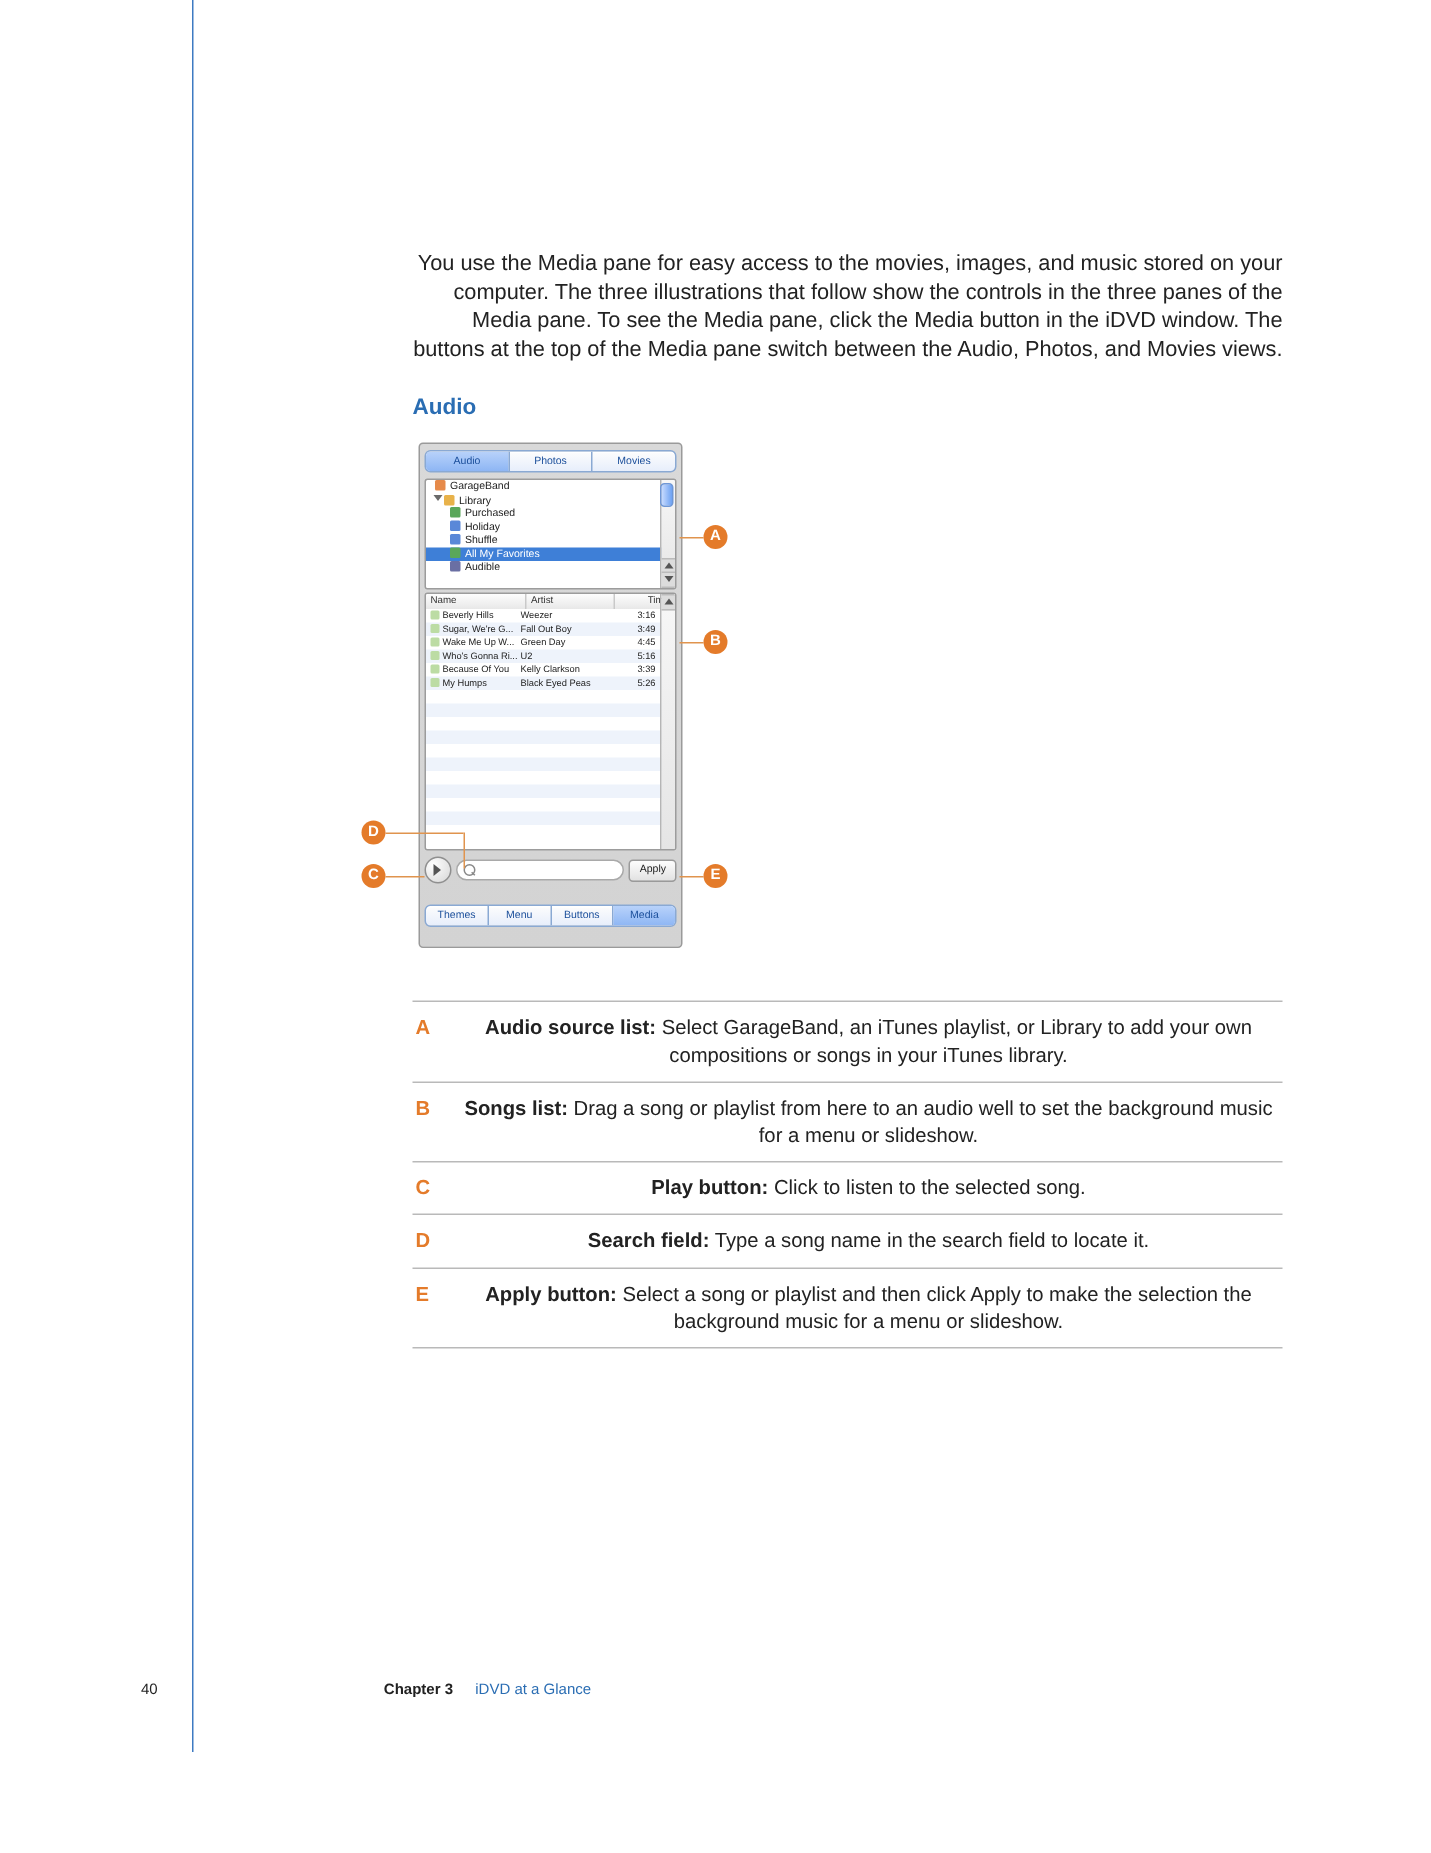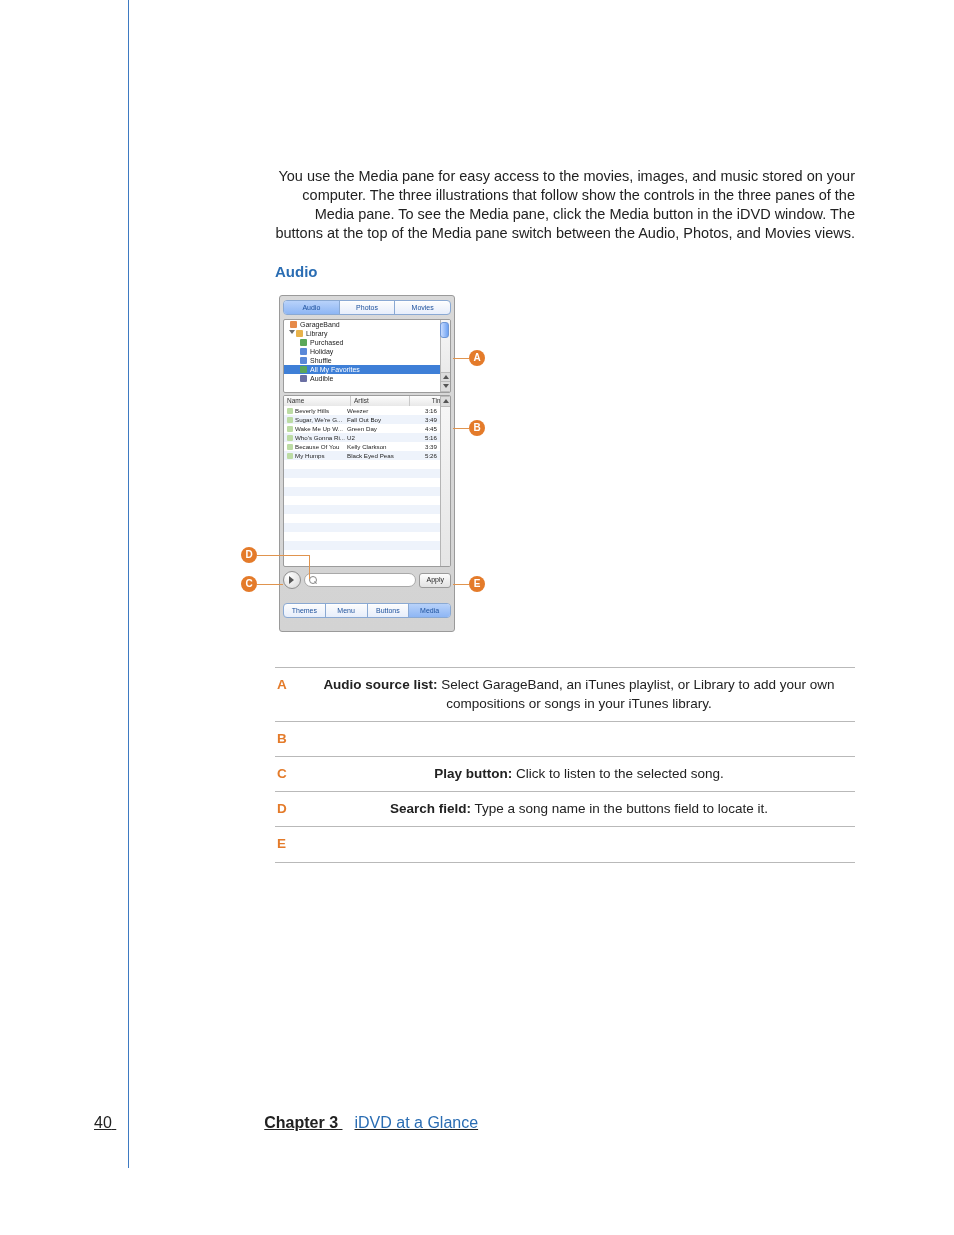--- a/index.html
+++ b/index.html
@@ -122,21 +122,21 @@
 
   
   .legend{ margin-top:28px; font-size:13.5px; line-height:1.35;}
   .legend-row{ display:flex; border-top:1px solid #b9b9b9; padding:8px 0;}
   .legend-row:last-child{ border-bottom:1px solid #b9b9b9;}
   .legend-row .lk{ width:26px; color:#e47b2a; font-weight:700; padding-left:2px;}
   .legend-row .ld{ flex:1;text-align:center;}
   .legend-row .ld b{ font-weight:700; color:#222;}
 
   
-  .footer{ position:absolute; bottom:103px; left:94px; font-size:16px; color:#222;text-decoration:underline;}
+  .footer{ position:absolute; bottom:103px; left:94px; font-size:10px; color:#222;}
   .footer .chap{ font-weight:600; padding-left:148px;}
   .footer .title{ color:#2a6db3; padding-left:12px;}
 </style>
 </head>
 <body>
 
 <div class="page">
   <div class="blue-rule"></div>
 
   <div class="content">
@@ -299,31 +299,33 @@
       <div class="badge" style="left:-34px; top:252px;">D</div>
     </div>
 
     <div class="legend">
       <div class="legend-row">
         <div class="lk">A</div>
         <div class="ld"><b>Audio source list:</b><span>  Select GarageBand, an iTunes playlist, or Library to add your own compositions or songs in your iTunes library.</span></div>
       </div>
       <div class="legend-row">
         <div class="lk">B</div>
+        <div class="ld"><b>Songs list:</b><span>  Drag a song or playlist from here to an audio well to set the background music for a menu or slideshow.</span></div>
       </div>
       <div class="legend-row">
         <div class="lk">C</div>
         <div class="ld"><b>Play button:</b><span>  Click to listen to the selected song.</span></div>
       </div>
       <div class="legend-row">
         <div class="lk">D</div>
-        <div class="ld"><b>Search field:</b><span>  Type a song name in the buttons field to locate it.</span></div>
+        <div class="ld"><b>Search field:</b><span>  Type a song name in the search field to locate it.</span></div>
       </div>
       <div class="legend-row">
         <div class="lk">E</div>
+        <div class="ld"><b>Apply button:</b><span>  Select a song or playlist and then click Apply to make the selection the background music for a menu or slideshow.</span></div>
       </div>
     </div>
   </div>
 
   <div class="footer">
     <span>40</span>
     <span class="chap">Chapter 3</span>
     <span class="title">iDVD at a Glance</span>
   </div>
 </div>

